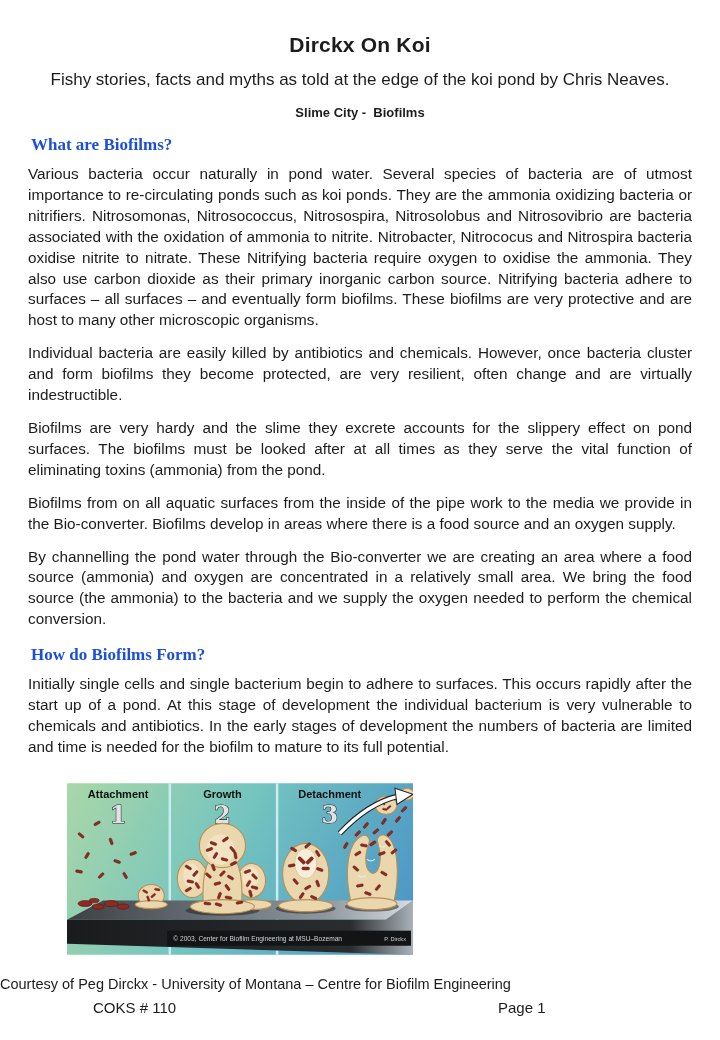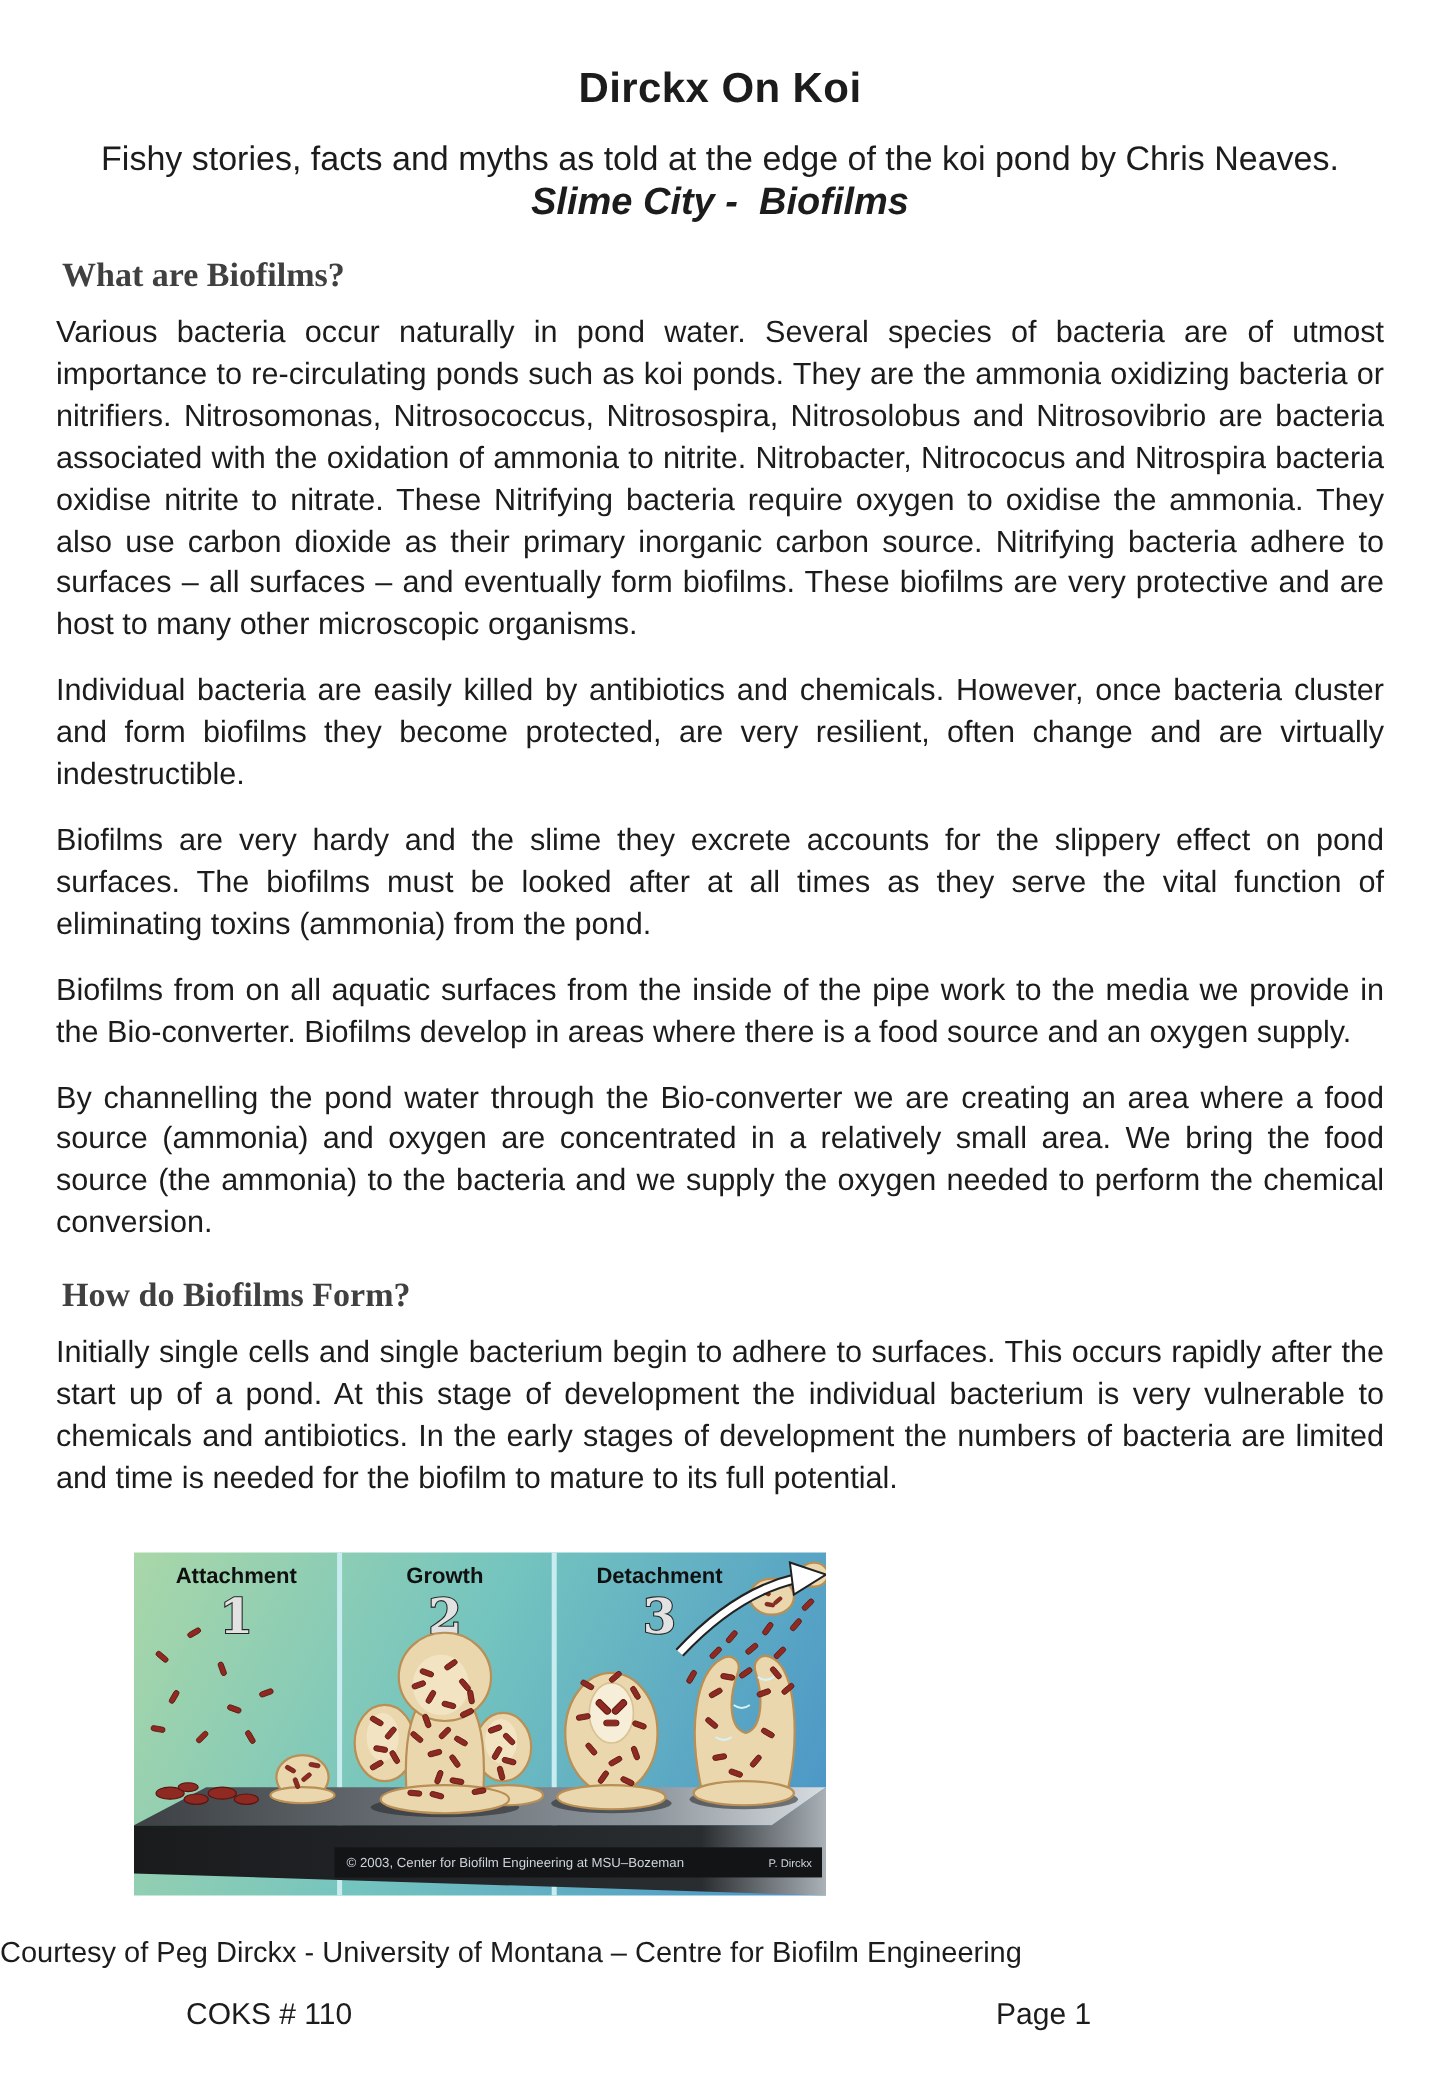--- a/index.html
+++ b/index.html
@@ -2,23 +2,23 @@
 <html><head>
 <meta charset="utf-8">
 <style>
   html,body{margin:0;padding:0;}
   body{width:720px;height:1040px;background:#ffffff;position:relative;overflow:hidden;
        font-family:"Liberation Sans","DejaVu Sans",sans-serif;color:#1c1c1c;}
   .page{position:absolute;inset:0;}
   .doc-header{text-align:center;}
   .title{padding-top:33px;font-size:21px;font-weight:bold;letter-spacing:.2px;}
   .subtitle{margin-top:13px;font-size:17px;}
-  .doc-title{margin-top:1px;font-size:19px;font-weight:bold;white-space:pre-wrap;font-style:italic;}
+  .doc-title{margin-top:15px;font-size:13px;font-weight:bold;white-space:pre-wrap;}
   .content{padding:0 28px;}
-  h2.sec{font-family:"Liberation Serif","DejaVu Serif",serif;color:#404040;
+  h2.sec{font-family:"Liberation Serif","DejaVu Serif",serif;color:#1d4ed8;
          font-size:17px;font-weight:bold;margin:15px 0 9px 0;padding-left:3px;}
   .content p{font-size:15.3px;line-height:20.9px;text-align:justify;margin:0 0 12px 0;}
   .figure-wrap{margin:25px 0 0 67px;width:346px;height:172px;}
   .figure-wrap svg{display:block;}
   .caption{margin-top:21px;text-align:left;font-size:14.5px;}
   .footer{position:absolute;top:999px;left:0;width:720px;font-size:15px;}
   .footer .doc-code{position:absolute;left:93px;}
   .footer .page-num{position:absolute;left:498px;text-align:center;}
   .stage-label{font-family:"Liberation Sans",sans-serif;font-size:11px;font-weight:bold;fill:#101010;}
   .stage-num{font-family:"DejaVu Serif","Liberation Serif",serif;font-size:24px;font-weight:bold;

